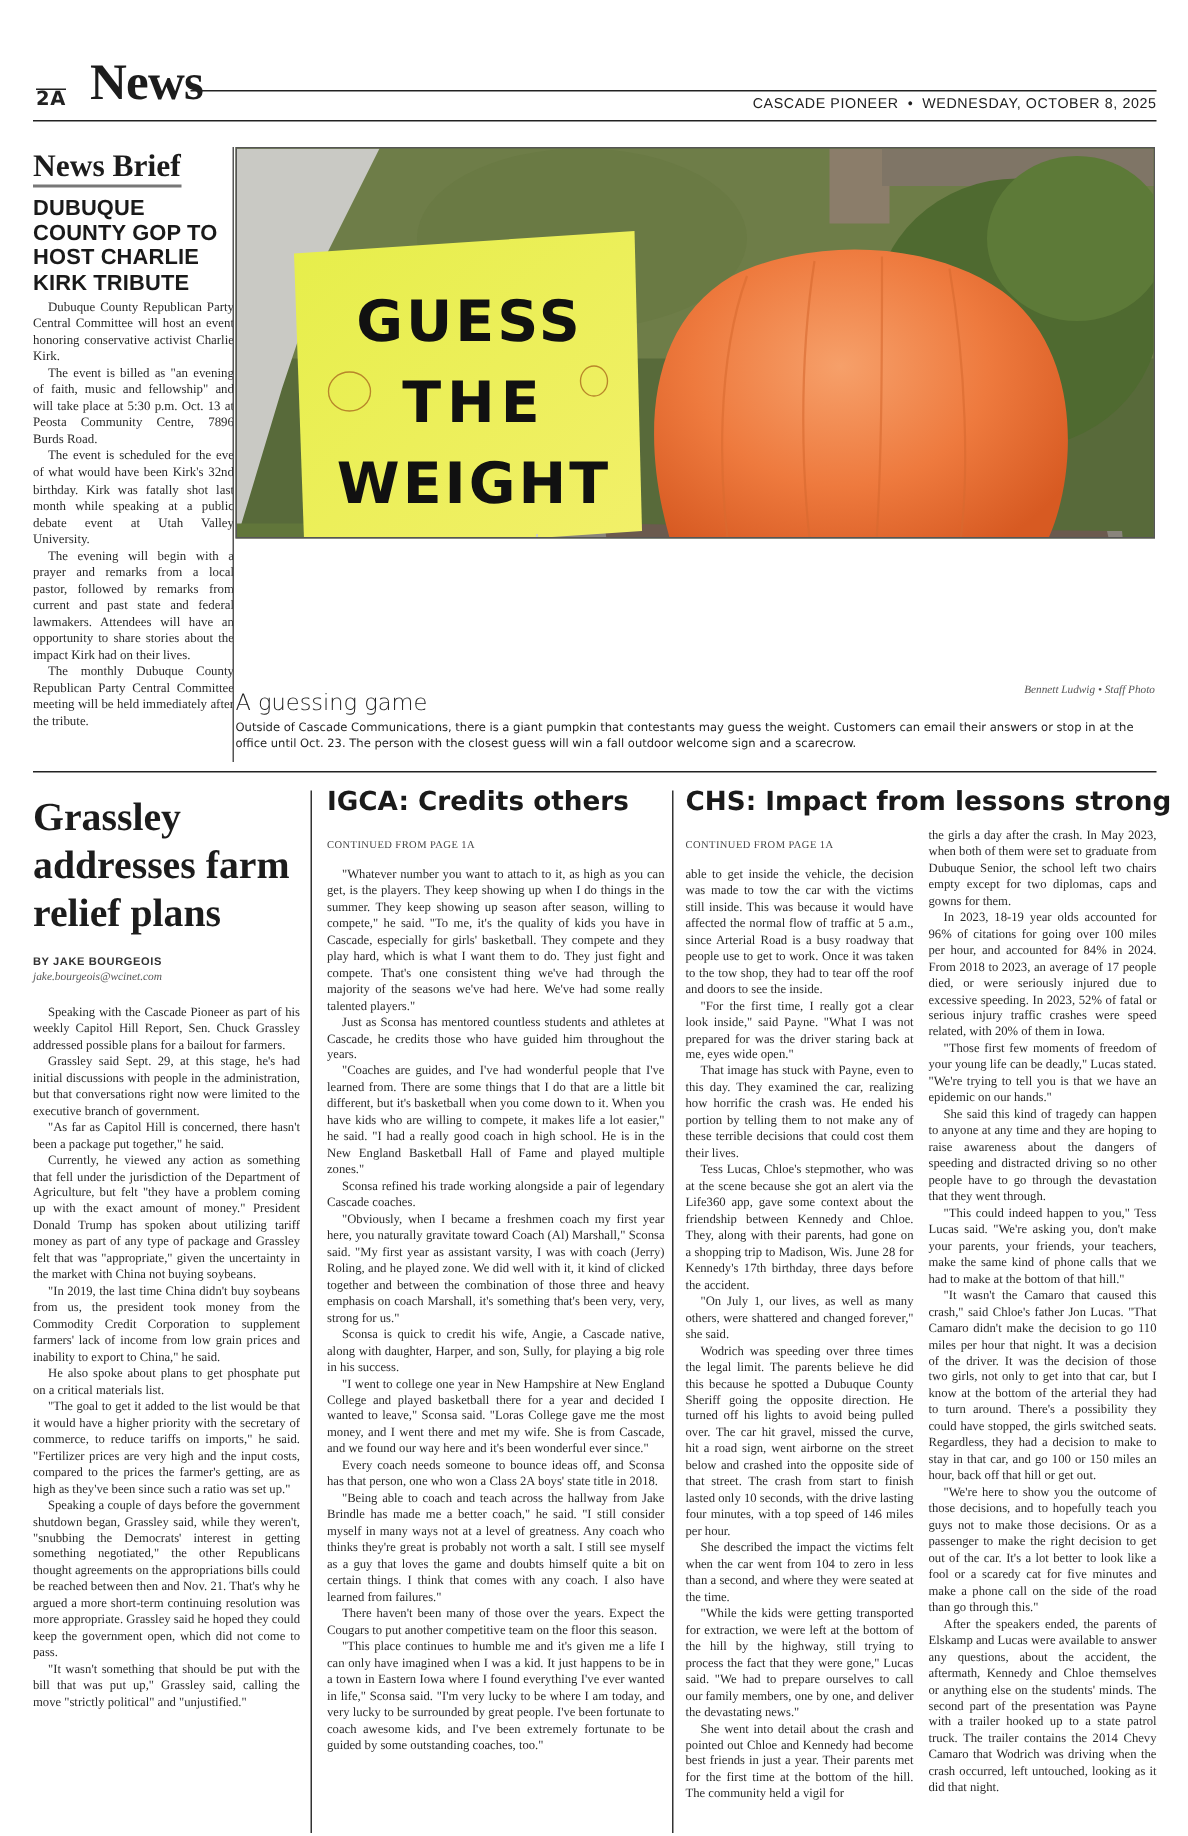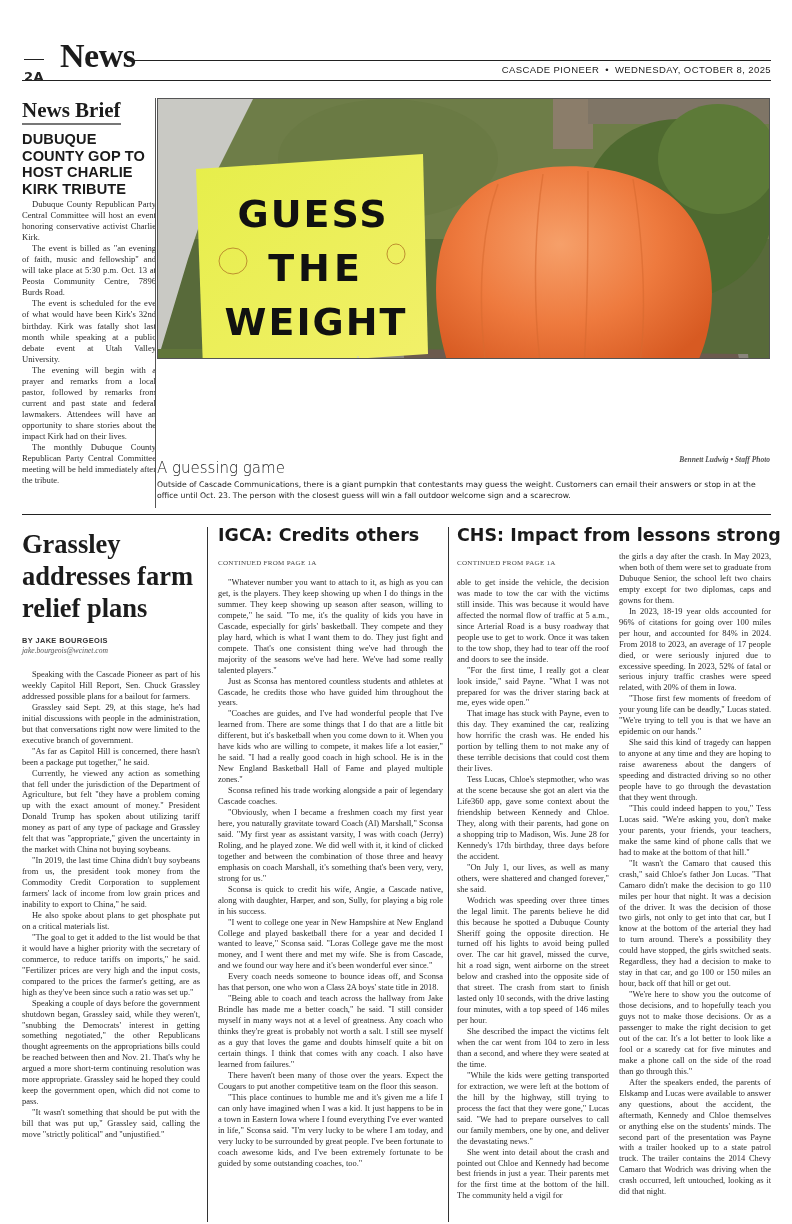--- a/index.html
+++ b/index.html
@@ -1,37 +1,37 @@
 <!DOCTYPE html>
 <html><head>
 <meta charset="utf-8">
 <style>
   * { box-sizing: border-box; margin: 0; padding: 0; }
   html, body { width: 792px; height: 1224px; background: #fff; overflow: hidden; }
   body { position: relative; font-family: "DejaVu Serif", serif; color: #222; }
 
   
   .masthead { position: absolute; left: 22px; top: 30px; width: 749px; height: 52px; }
-  .page-num { position: absolute; left: 2px; top: 29px; font-family: "DejaVu Sans", sans-serif; font-weight: bold; font-size: 13px; letter-spacing: 0.5px; border-top: 1.5px solid #222; line-height: 14px; padding-top: 10px;}
+  .page-num { position: absolute; left: 2px; top: 29px; font-family: "DejaVu Sans", sans-serif; font-weight: bold; font-size: 13px; letter-spacing: 0.5px; border-top: 1.5px solid #222; line-height: 14px; padding-top: 0;}
   .section-title { position: absolute; left: 38px; top: 2px; font-family: "Liberation Serif", serif; font-weight: bold; font-size: 34px; line-height: 48px; letter-spacing: -0.5px; color: #1c1c1c; }
   .mast-rule { position: absolute; left: 105px; right: 0; top: 30px; height: 0; border-top: 1.5px solid #222; }
   .mast-info { position: absolute; right: 0; top: 34px; font-family: "Liberation Sans", sans-serif; font-size: 9.5px; letter-spacing: 0.4px; color: #222; white-space: nowrap; }
   .mast-info .dot { margin: 0 6px; }
   .mast-bottom { position: absolute; left: 0; right: 0; top: 50px; border-top: 1.5px solid #222; }
 
   
   .brief { position: absolute; left: 22px; top: 98px; width: 134px; }
   .brief-head { font-family: "Liberation Serif", serif; font-weight: bold; font-size: 21px; line-height: 24px; color: #1c1c1c; border-bottom: 2px solid #777; padding-bottom: 1px; display: inline-block; margin-bottom: 6px; }
   .brief-title { font-family: "Liberation Sans", sans-serif; font-weight: bold; font-size: 14.6px; line-height: 16.5px; color: #1a1a1a; margin-bottom: 2px; letter-spacing: 0.1px;}
   .brief p { font-family: "Liberation Serif", serif; font-size: 8.6px; line-height: 11.05px; text-indent: 10px; text-align: justify; color: #2a2a2a; }
   .brief-divider { position: absolute; left: 155px; top: 98px; height: 410px; border-left: 1px solid #555; }
 
   
   .photo { position: absolute; left: 157px; top: 98px; width: 613px; height: 261px; overflow: hidden; border: 1px solid #555; background: #6c7a4a; }
-  .photo-credit { position: absolute; right: 22px; top: 455px; font-family: "Liberation Serif", serif; font-style: italic; font-size: 7.5px; color: #555; font-weight: bold; }
+  .photo-credit { position: absolute; right: 22px; top: 455px; font-family: "Liberation Serif", serif; font-style: italic; font-size: 7.5px; color: #555; }
   .cut-title { position: absolute; left: 157px; top: 459px; font-family: "DejaVu Sans", sans-serif; font-size: 15px; color: #222; font-weight: 300; text-align: center; }
   .cut-text { position: absolute; left: 157px; top: 480px; width: 613px; font-family: "DejaVu Sans", sans-serif; font-size: 7.7px; line-height: 10.5px; color: #222; }
   .section-rule { position: absolute; left: 22px; width: 749px; top: 514px; border-top: 1px solid #222; }
 
   
   .grassley { position: absolute; left: 22px; top: 528px; width: 178px; }
   .g-head { font-family: "Liberation Serif", serif; font-size: 26.5px; line-height: 32px; color: #1c1c1c; margin-bottom: 12px; }
   .byline { font-family: "Liberation Sans", sans-serif; font-weight: bold; font-size: 7.4px; letter-spacing: 0.4px; color: #333; }
   .email { font-family: "Liberation Serif", serif; font-style: italic; font-size: 7.6px; color: #555; margin-bottom: 14px; margin-top: 1px;}
   .body-text p { font-family: "Liberation Serif", serif; font-size: 8.45px; line-height: 10.95px; text-indent: 10px; text-align: justify; color: #2a2a2a; }

